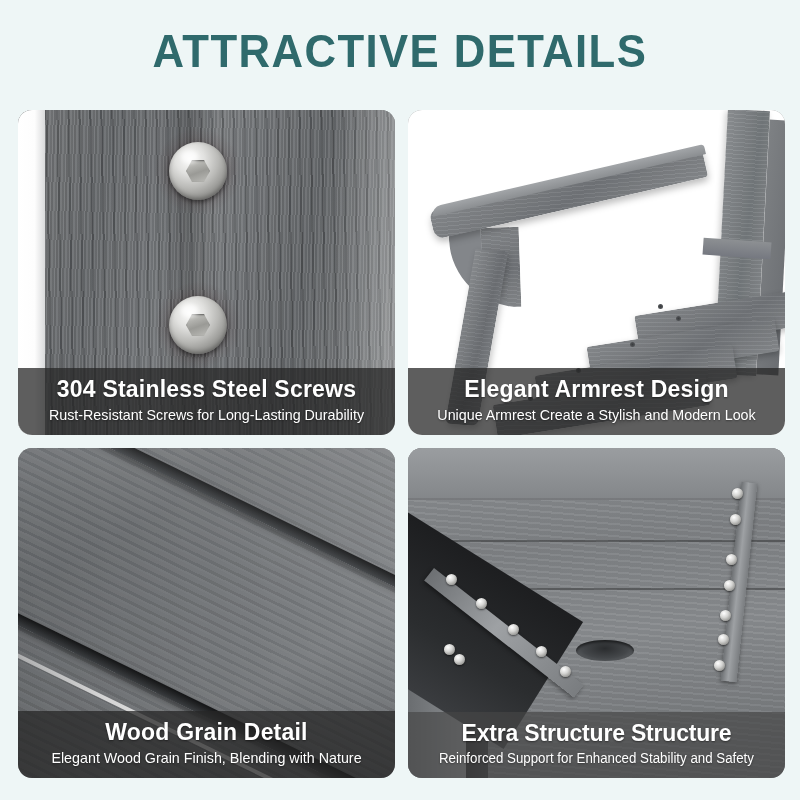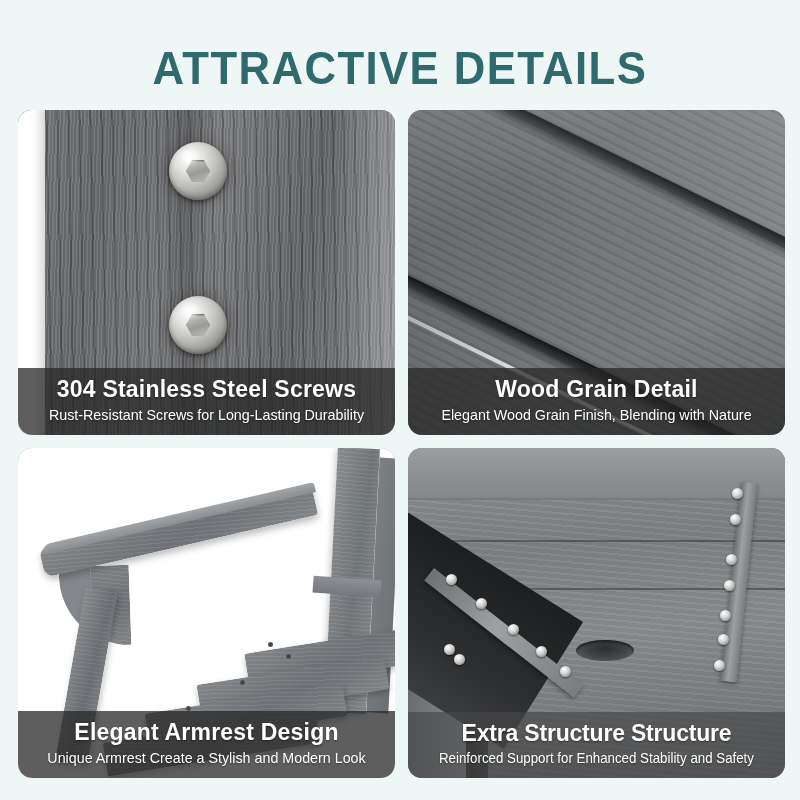--- a/index.html
+++ b/index.html
@@ -7,21 +7,21 @@
   body {
     background:#eef6f6;
     font-family:"Liberation Sans", sans-serif;
     overflow:hidden;
     position:relative;
   }
 
   
   .title-bar{
     height:100px;
-    display:flex; align-items:flex-start; justify-content:center;margin-top:40px;
+    display:flex; align-items:center; justify-content:center;
   }
   .title{
     font-family:"Liberation Sans", sans-serif;
     font-size:47px;
     font-weight:bold;
     letter-spacing:1.5px;
     color:#2f6a6c;
     transform:scaleX(0.93);
     text-align:center;
     white-space:nowrap;
@@ -325,62 +325,62 @@
       <div class="screw" style="left:151px; top:186px;"></div>
     </div>
     <div class="caption">
       <div class="cap-title">304 Stainless Steel Screws</div>
       <div class="cap-sub">Rust-Resistant Screws for Long-Lasting Durability</div>
     </div>
   </div>
 
   <div class="panel">
     <div class="photo">
+      <div class="p3-bg"></div>
+
+      <div class="p3-backpost wood"></div>
+      <div class="p3-backslat"></div>
+      <div class="p3-crossbar"></div>
+
+      <div class="p3-seat wood" style="left:228px; top:192px; width:175px; height:36px; transform:rotate(-9deg);"></div>
+      <div class="p3-dot" style="left:268px; top:206px;"></div>
+      <div class="p3-dot" style="left:250px; top:194px;"></div>
+
+      <div class="p3-seat wood" style="left:180px; top:222px; width:190px; height:34px; transform:rotate(-9deg);"></div>
+      <div class="p3-dot" style="left:222px; top:232px;"></div>
+
+      <div class="p3-seat wood" style="left:128px; top:250px; width:200px; height:34px; transform:rotate(-9deg);"></div>
+      <div class="p3-dot" style="left:168px; top:258px;"></div>
+
+      <div class="p3-seat wood" style="left:86px; top:278px; width:215px; height:34px; transform:rotate(-9deg);"></div>
+      <div class="p3-dot" style="left:120px; top:286px;"></div>
+
+      <div class="p3-leg-curve wood"></div>
+      <div class="p3-leg"></div>
+
+      <div class="p3-arm wood"></div>
+      <div class="p3-arm-top"></div>
+    </div>
+    <div class="caption">
+      <div class="cap-title">Elegant Armrest Design</div>
+      <div class="cap-sub">Unique Armrest Create a Stylish and Modern Look</div>
+    </div>
+  </div>
+
+  <div class="panel">
+    <div class="photo">
       <div class="p2-bg"></div>
       <div class="p2-slat-gap" style="top:36px;"></div>
       <div class="p2-slat-gap" style="top:258px;"></div>
       <div class="p2-white-line" style="top:298px;"></div>
       <div class="p2-sheen"></div>
     </div>
     <div class="caption">
       <div class="cap-title">Wood Grain Detail</div>
       <div class="cap-sub">Elegant Wood Grain Finish, Blending with Nature</div>
-    </div>
-  </div>
-
-  <div class="panel">
-    <div class="photo">
-      <div class="p3-bg"></div>
-
-      <div class="p3-backpost wood"></div>
-      <div class="p3-backslat"></div>
-      <div class="p3-crossbar"></div>
-
-      <div class="p3-seat wood" style="left:228px; top:192px; width:175px; height:36px; transform:rotate(-9deg);"></div>
-      <div class="p3-dot" style="left:268px; top:206px;"></div>
-      <div class="p3-dot" style="left:250px; top:194px;"></div>
-
-      <div class="p3-seat wood" style="left:180px; top:222px; width:190px; height:34px; transform:rotate(-9deg);"></div>
-      <div class="p3-dot" style="left:222px; top:232px;"></div>
-
-      <div class="p3-seat wood" style="left:128px; top:250px; width:200px; height:34px; transform:rotate(-9deg);"></div>
-      <div class="p3-dot" style="left:168px; top:258px;"></div>
-
-      <div class="p3-seat wood" style="left:86px; top:278px; width:215px; height:34px; transform:rotate(-9deg);"></div>
-      <div class="p3-dot" style="left:120px; top:286px;"></div>
-
-      <div class="p3-leg-curve wood"></div>
-      <div class="p3-leg"></div>
-
-      <div class="p3-arm wood"></div>
-      <div class="p3-arm-top"></div>
-    </div>
-    <div class="caption">
-      <div class="cap-title">Elegant Armrest Design</div>
-      <div class="cap-sub">Unique Armrest Create a Stylish and Modern Look</div>
     </div>
   </div>
 
   <div class="panel">
     <div class="photo">
       <div class="p4-bg"></div>
       <div class="p4-topboard"></div>
       <div class="p4-seam" style="top:92px;"></div>
       <div class="p4-seam" style="top:140px;"></div>
       <div class="p4-slot"></div>

